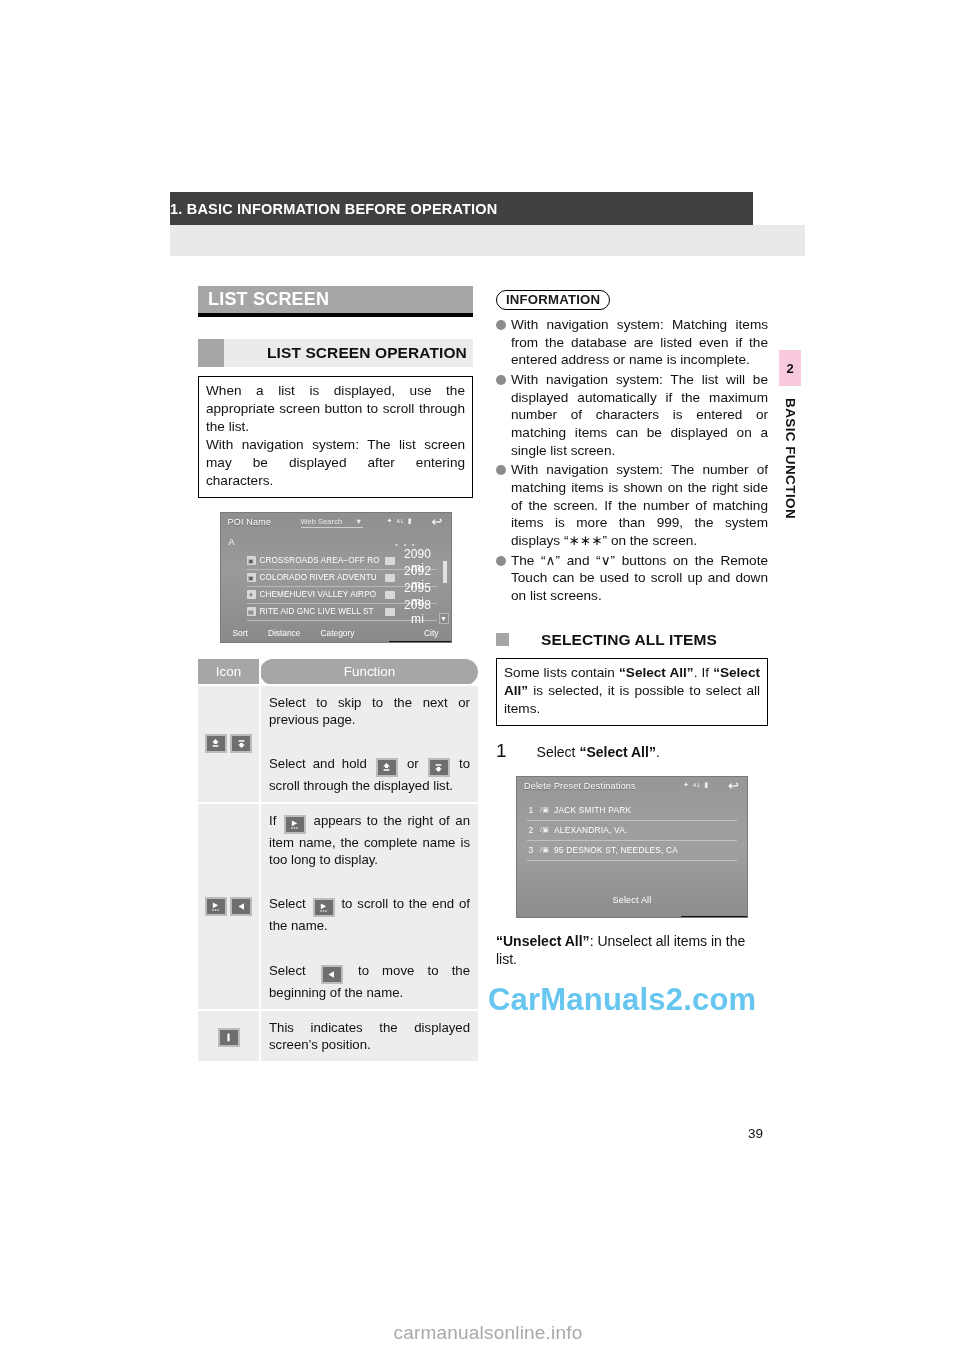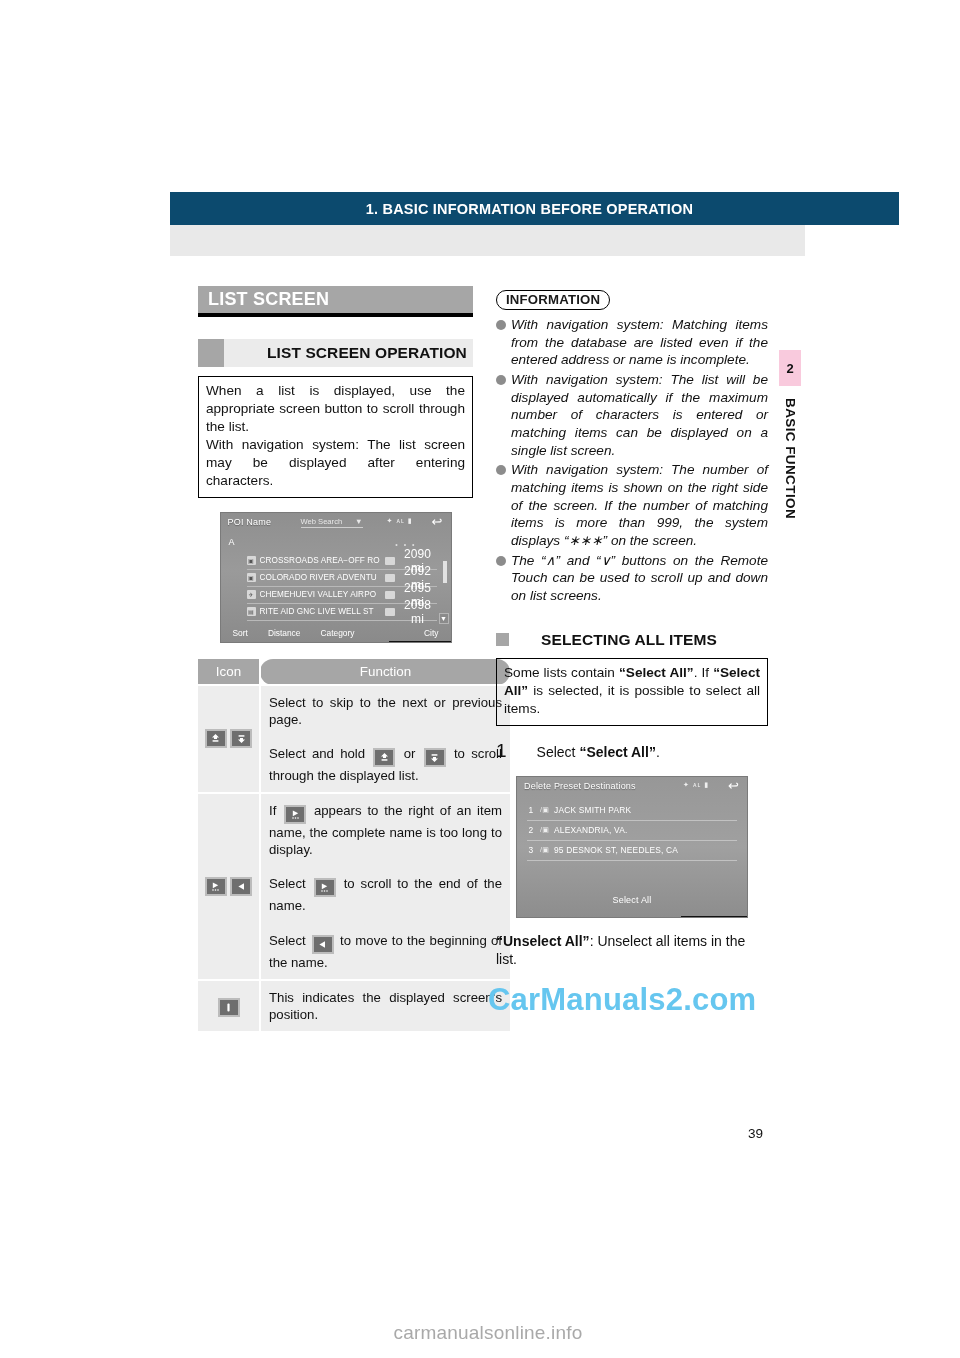--- a/index.html
+++ b/index.html
@@ -8,23 +8,23 @@
     background: #ffffff;
     font-family: "Liberation Sans", sans-serif;
     color: #1a1a1a;
     overflow: hidden;
   }
   .page { position: relative; width: 960px; height: 1358px; }
 
   
   .hdr-bar {
     position: absolute; left: 170px; top: 192px;
-    width: 729px; height: 33px;
-    background: #0c4a6e;
-    display: flex; align-items: center; justify-content: center;
+    width: 583px; height: 33px;
+    background: #404040;
+    display: flex; align-items: center; justify-content: flex-start;
   }
   .hdr-title {
     color: #ffffff; font-size: 14.5px; font-weight: 700;
     letter-spacing: .2px; padding-right: 10px;
     white-space: nowrap;
   }
   .hdr-sub {
     position: absolute; left: 170px; top: 225px;
     width: 635px; height: 31px;
     background: #e9e9e9;
@@ -173,36 +173,36 @@
     font-size: 8.4px; letter-spacing: .2px;
   }
   .s2row .n  { width: 8px; text-align: center; }
   .s2row .fg { width: 9px; font-size: 7px; color: #eee; }
   .s2-selall {
     position: absolute; left: 0; right: 0; bottom: 12px;
     text-align: center; font-size: 9px; letter-spacing: .2px;
   }
 
   
-  .tbl { margin-top: 16px; width: 312px; border-collapse: collapse; padding-left: 38px; }
+  .tbl { margin-top: 16px; width: 280px; border-collapse: collapse; padding-left: 38px; }
   .tbl th {
     background: #a6a6a6; color: #fff; font-weight: 400;
     font-size: 13.4px; padding: 5px 0; text-align: center;
     border-right: 2px solid #fff;
   }
   .tbl th:last-child { border-right: none; border-radius: 13px; }
   .tbl td {
     background: #ededed; vertical-align: middle;
     padding: 8px 8px; font-size: 13.2px; line-height: 1.3;
     border-top: 2px solid #fff; border-right: 2px solid #fff;
     color: #111; text-align: justify;
   }
   .tbl td:last-child { border-right: none; }
   .tbl td.iconcell { width: 62px; text-align: center; padding: 8px 4px; }
-  .tbl td p + p { margin-top: 17px; }
+  .tbl td p + p { margin-top: 27px; }
 
   .btn {
     display: inline-flex; align-items: center; justify-content: center;
     width: 22px; height: 19px;
     background: #6e6e6e;
     border: 2px solid #bcbcbc;
     color: #fff; font-size: 10px; line-height: 1;
     vertical-align: -5px;
     margin: 0 2px;
   }
@@ -210,21 +210,21 @@
   .btn svg { display: block; }
 
   
   .info-pill {
     display: inline-block;
     border: 1.6px solid #000; border-radius: 11px;
     padding: 1px 9px 2px 9px;
     font-size: 13.2px; font-weight: 700; letter-spacing: .2px;
   }
   .info-list { margin-top: 6px; }
-  .info-item { display: flex; gap: 5px; margin-bottom: 2px; font-style: italic; }
+  .info-item { display: flex; gap: 5px; margin-bottom: 2px; }
   .info-dot {
     width: 10px; height: 10px; border-radius: 50%;
     background: #8c8c8c; flex: none; margin-top: 4px;
   }
   .info-txt { font-size: 13.6px; line-height: 1.3; text-align: justify; color: #111; flex: 1; }
 
   
   .step { display: flex; align-items: baseline; gap: 9px; margin-top: 14px; }
   .step-n { font-size: 19px; font-weight: 400; color: #111; }
   .step-t { font-size: 14px; color: #111; margin-left: 21px; }

